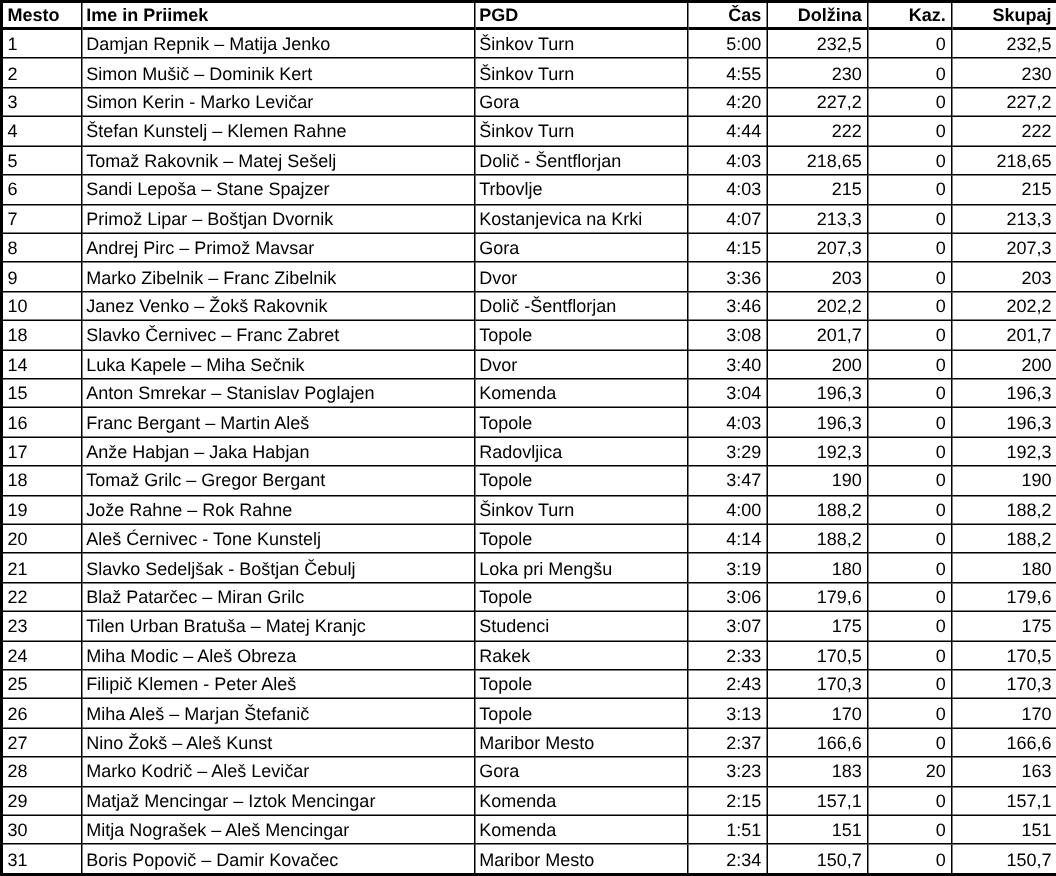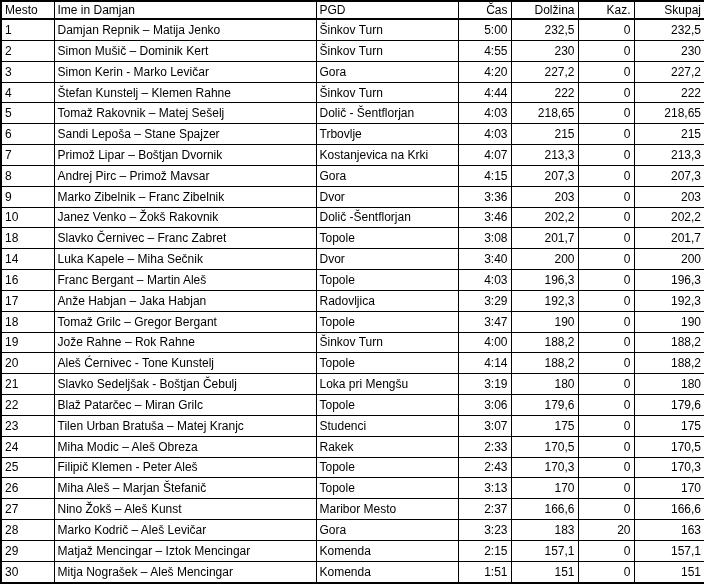--- a/index.html
+++ b/index.html
@@ -23,21 +23,21 @@
   col.c-skupaj{width:71px;}
   th,td{
     border:1px solid #000000;
     padding:0 3px;
     overflow:hidden;
     white-space:nowrap;
     vertical-align:middle;
     line-height:16px;
   }
   thead th{
-    font-weight:normal;
+    font-weight:bold;
     border-bottom:2px solid #000000;
   }
   .al{text-align:left;}
   .ar{text-align:right;}
 </style>
 </head>
 <body>
 
 <table>
   <colgroup>
@@ -45,21 +45,21 @@
     <col class="c-ime">
     <col class="c-pgd">
     <col class="c-cas">
     <col class="c-dolzina">
     <col class="c-kaz">
     <col class="c-skupaj">
   </colgroup>
   <thead>
     <tr>
         <th class="al">Mesto</th>
-        <th class="al">Ime in Damjan</th>
+        <th class="al">Ime in Priimek</th>
         <th class="al">PGD</th>
         <th class="ar">Čas</th>
         <th class="ar">Dolžina</th>
         <th class="ar">Kaz.</th>
         <th class="ar">Skupaj</th>
       </tr>
   </thead>
   <tbody>
       <tr>
         <td class="al">1</td>
@@ -161,20 +161,29 @@
         <td class="ar">201,7</td>
       </tr>
       <tr>
         <td class="al">14</td>
         <td class="al">Luka Kapele – Miha Sečnik</td>
         <td class="al">Dvor</td>
         <td class="ar">3:40</td>
         <td class="ar">200</td>
         <td class="ar">0</td>
         <td class="ar">200</td>
+      </tr>
+      <tr>
+        <td class="al">15</td>
+        <td class="al">Anton Smrekar – Stanislav Poglajen</td>
+        <td class="al">Komenda</td>
+        <td class="ar">3:04</td>
+        <td class="ar">196,3</td>
+        <td class="ar">0</td>
+        <td class="ar">196,3</td>
       </tr>
       <tr>
         <td class="al">16</td>
         <td class="al">Franc Bergant – Martin Aleš</td>
         <td class="al">Topole</td>
         <td class="ar">4:03</td>
         <td class="ar">196,3</td>
         <td class="ar">0</td>
         <td class="ar">196,3</td>
       </tr>
@@ -297,14 +306,23 @@
       </tr>
       <tr>
         <td class="al">30</td>
         <td class="al">Mitja Nograšek – Aleš Mencingar</td>
         <td class="al">Komenda</td>
         <td class="ar">1:51</td>
         <td class="ar">151</td>
         <td class="ar">0</td>
         <td class="ar">151</td>
       </tr>
+      <tr>
+        <td class="al">31</td>
+        <td class="al">Boris Popovič – Damir Kovačec</td>
+        <td class="al">Maribor Mesto</td>
+        <td class="ar">2:34</td>
+        <td class="ar">150,7</td>
+        <td class="ar">0</td>
+        <td class="ar">150,7</td>
+      </tr>
     </tbody>
 </table>
 
 </body></html>

